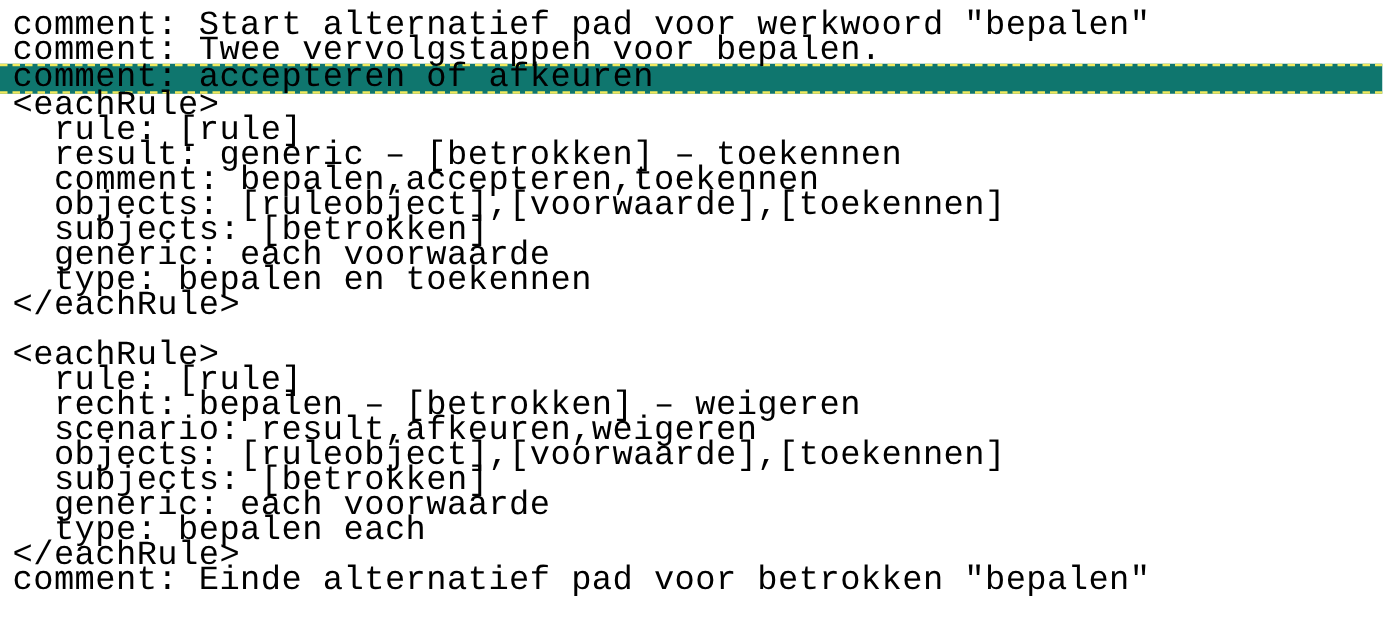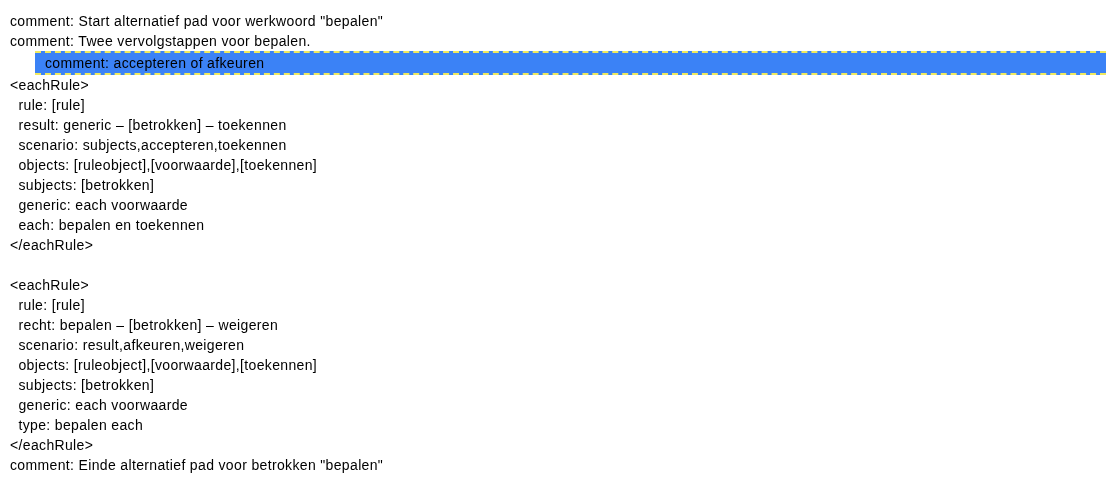--- a/index.html
+++ b/index.html
@@ -10,22 +10,22 @@
   body {
     width: 1106px;
     height: 498px;
     overflow: hidden;
   }
   .doc-view {
     box-sizing: border-box;
     width: 1106px;
     height: 364px;
     padding-top: 11px;
-    font-family: Liberation Sans, sans-serif;
-    font-size: 14px;
+    font-family: Liberation Mono, monospace;
+    font-size: 27px;
     line-height: 20px;
     letter-spacing: 0.35px;
     color: #000000;
   }
   .line {
     height: 20px;
     padding-left: 10px;
     white-space: pre;
     overflow: visible;
   }
@@ -35,29 +35,29 @@
     border-bottom: 2px dashed #f0e95e;
     padding-right: 0;
   }
 </style>
 </head>
 <body style="background: rgb(255, 255, 255);">
 
 <div class="doc-view" id="doc-view" style="color: rgb(0, 0, 0);">
     <div class="line">comment: Start alternatief pad voor werkwoord "bepalen"</div>
     <div class="line">comment: Twee vervolgstappen voor bepalen.</div>
-    <div class="line highlighted" style="background: #3b82f6; border-top-color: rgb(240, 233, 94); border-bottom-color: rgb(240, 233, 94); margin-left: 35px;">comment: accepteren of afkeuren</div>
+    <div class="line highlighted" style="background: #0f766e; border-top-color: rgb(240, 233, 94); border-bottom-color: rgb(240, 233, 94);">comment: accepteren of afkeuren</div>
     <div class="line">&lt;eachRule&gt;</div>
     <div class="line">  rule: [rule]</div>
     <div class="line">  result: generic – [betrokken] – toekennen</div>
-    <div class="line">  scenario: subjects,accepteren,toekennen</div>
+    <div class="line">  comment: bepalen,accepteren,toekennen</div>
     <div class="line">  objects: [ruleobject],[voorwaarde],[toekennen]</div>
     <div class="line">  subjects: [betrokken]</div>
     <div class="line">  generic: each voorwaarde</div>
-    <div class="line">  each: bepalen en toekennen</div>
+    <div class="line">  type: bepalen en toekennen</div>
     <div class="line">&lt;/eachRule&gt;</div>
     <div class="line">&nbsp;</div>
     <div class="line">&lt;eachRule&gt;</div>
     <div class="line">  rule: [rule]</div>
     <div class="line">  recht: bepalen – [betrokken] – weigeren</div>
     <div class="line">  scenario: result,afkeuren,weigeren</div>
     <div class="line">  objects: [ruleobject],[voorwaarde],[toekennen]</div>
     <div class="line">  subjects: [betrokken]</div>
     <div class="line">  generic: each voorwaarde</div>
     <div class="line">  type: bepalen each</div>

